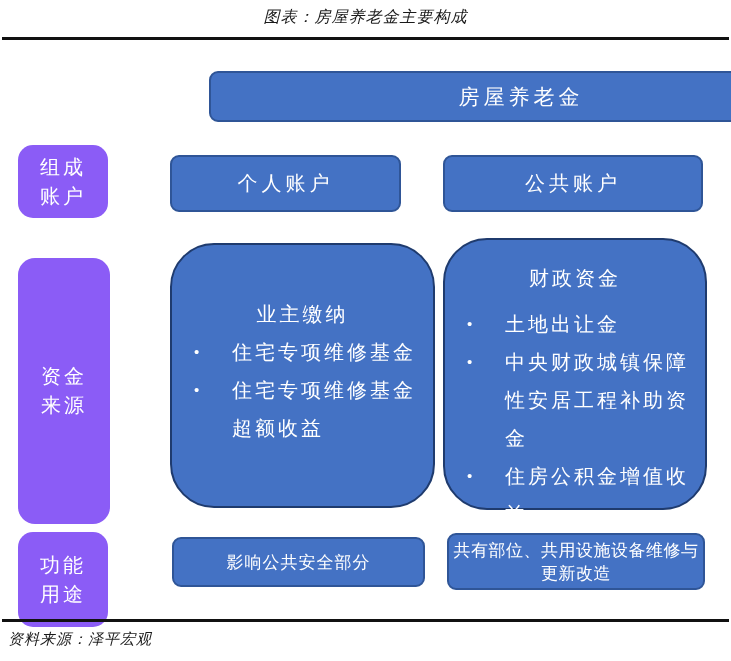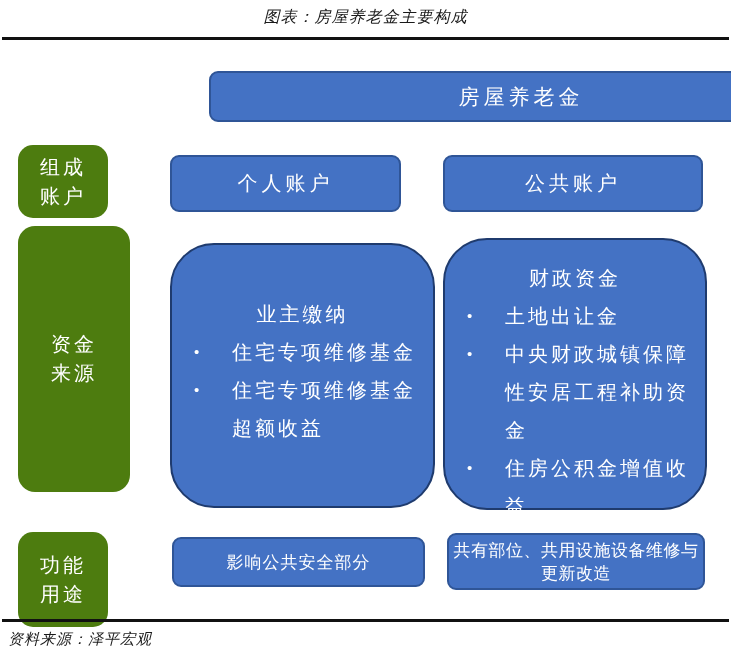--- a/index.html
+++ b/index.html
@@ -39,55 +39,55 @@
     position: absolute;
     background: #4472c4;
     border: 2px solid #2f5597;
     color: #ffffff;
     box-sizing: border-box;
     display: flex; align-items: center; justify-content: center;
     text-align: center;
   }
   .side-label {
     position: absolute;
-    background: #4d7c0f;
+    background: #8b5cf6;
     color: #ffffff;
     box-sizing: border-box;
     display: flex; align-items: center; justify-content: center;
     text-align: center;
     font-size: 20px; letter-spacing: 3px; line-height: 29px;
     white-space: pre-line;
     border-radius: 15px;
   }
 
   
   .root-box {
     left: 169px; top: 71px; width: 624px; height: 51px;
     border-radius: 9px;
     font-size: 21px; letter-spacing: 4px; margin-left: 40px;
   }
   .label-accounts { left: 18px; top: 145px; width: 90px;  height: 73px; }
-  .label-sources  { left: 18px; top: 226px; width: 112px;  height: 266px; border-radius: 17px; }
+  .label-sources  { left: 18px; top: 258px; width: 92px;  height: 266px; border-radius: 17px; }
   .label-usage    { left: 18px; top: 532px; width: 90px;  height: 95px; }
 
   .hdr-personal { left: 170px; top: 155px; width: 231px; height: 57px; border-radius: 9px; font-size: 20px; letter-spacing: 4px; }
   .hdr-public   { left: 443px; top: 155px; width: 260px; height: 57px; border-radius: 9px; font-size: 20px; letter-spacing: 4px; }
 
   .big-box {
     position: absolute;
     background: #4472c4;
     border: 2px solid #1f3b6e;
     color: #ffffff;
     box-sizing: border-box;
     border-radius: 44px;
     font-size: 20px; letter-spacing: 3px; line-height: 38px;
     display: flex; flex-direction: column;
   }
   .big-personal { left: 170px; top: 243px; width: 265px; height: 265px; justify-content: center; padding: 0 0 9px 0; }
-  .big-public   { left: 443px; top: 238px; width: 264px; height: 272px; padding-top: 19px; }
+  .big-public   { left: 443px; top: 238px; width: 264px; height: 272px; padding-top: 19px; gap: 8px; }
 
   .big-heading { text-align: center; }
   .bullet-list { padding: 0 4px 0 14px; margin: 0; }
   .bullet-row  { display: flex; align-items: flex-start; }
   .bullet-dot  {
     flex: 0 0 38px; text-align: left; padding-left: 8px;
     font-size: 15px; line-height: 38px; letter-spacing: 0;
   }
   .bullet-text { flex: 1 1 auto; }
 

